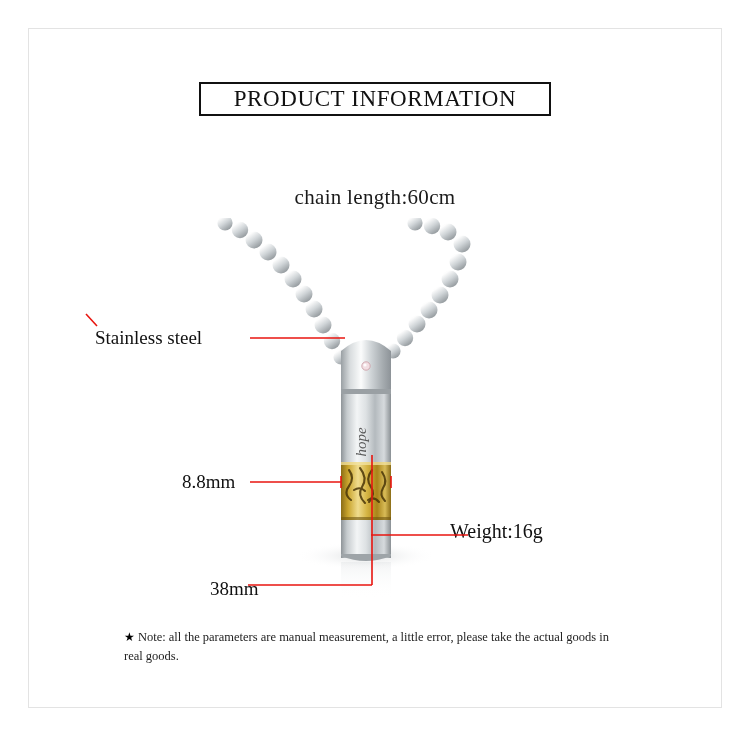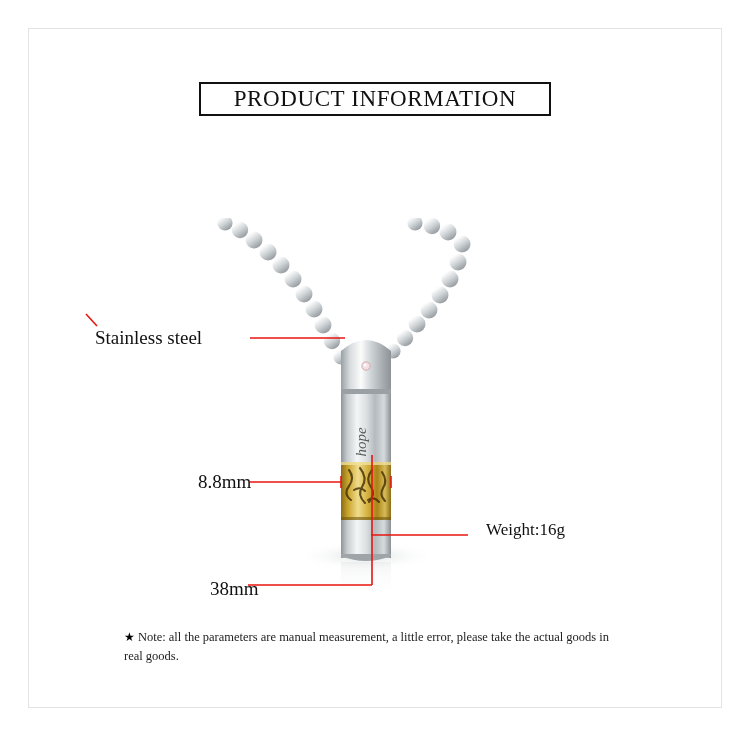--- a/index.html
+++ b/index.html
@@ -70,32 +70,31 @@
   }
   #label-steel {
     left: 95px;
     top: 327px;
     font-size: 19px;
   }
   #label-88 {
     left: 182px;
     top: 471px;
     font-size: 19px;
-    margin-left: 16px;
   }
   #label-38 {
     left: 174px;
     top: 578px;
     font-size: 19px;
     margin-left: 36px;
   }
   #label-weight {
-    left: 486px;
+    left: 450px;
     top: 520px;
-    font-size: 17px;
+    font-size: 20px;
   }
   #note {
     position: absolute;
     left: 124px;
     top: 628px;
     width: 500px;
     font-family: "Liberation Serif", serif;
     font-size: 12.5px;
     color: #222;
     line-height: 1.55;
@@ -118,20 +117,21 @@
 <body>
 
 <div id="page">
 
   <div id="frame"></div>
 
   <div id="title-box">
     <div id="title-text">PRODUCT INFORMATION</div>
   </div>
 
+  <div id="chain-length">chain length:60cm</div>
 
   <div id="photo">
     <svg width="330" height="400" viewBox="0 0 330 400">
       <defs>
         <linearGradient id="steelGrad" x1="0" y1="0" x2="1" y2="0">
           <stop offset="0%" stop-color="#8e9498"></stop>
           <stop offset="12%" stop-color="#c6cbce"></stop>
           <stop offset="32%" stop-color="#f3f5f6"></stop>
           <stop offset="50%" stop-color="#dde1e3"></stop>
           <stop offset="68%" stop-color="#b4babe"></stop>

